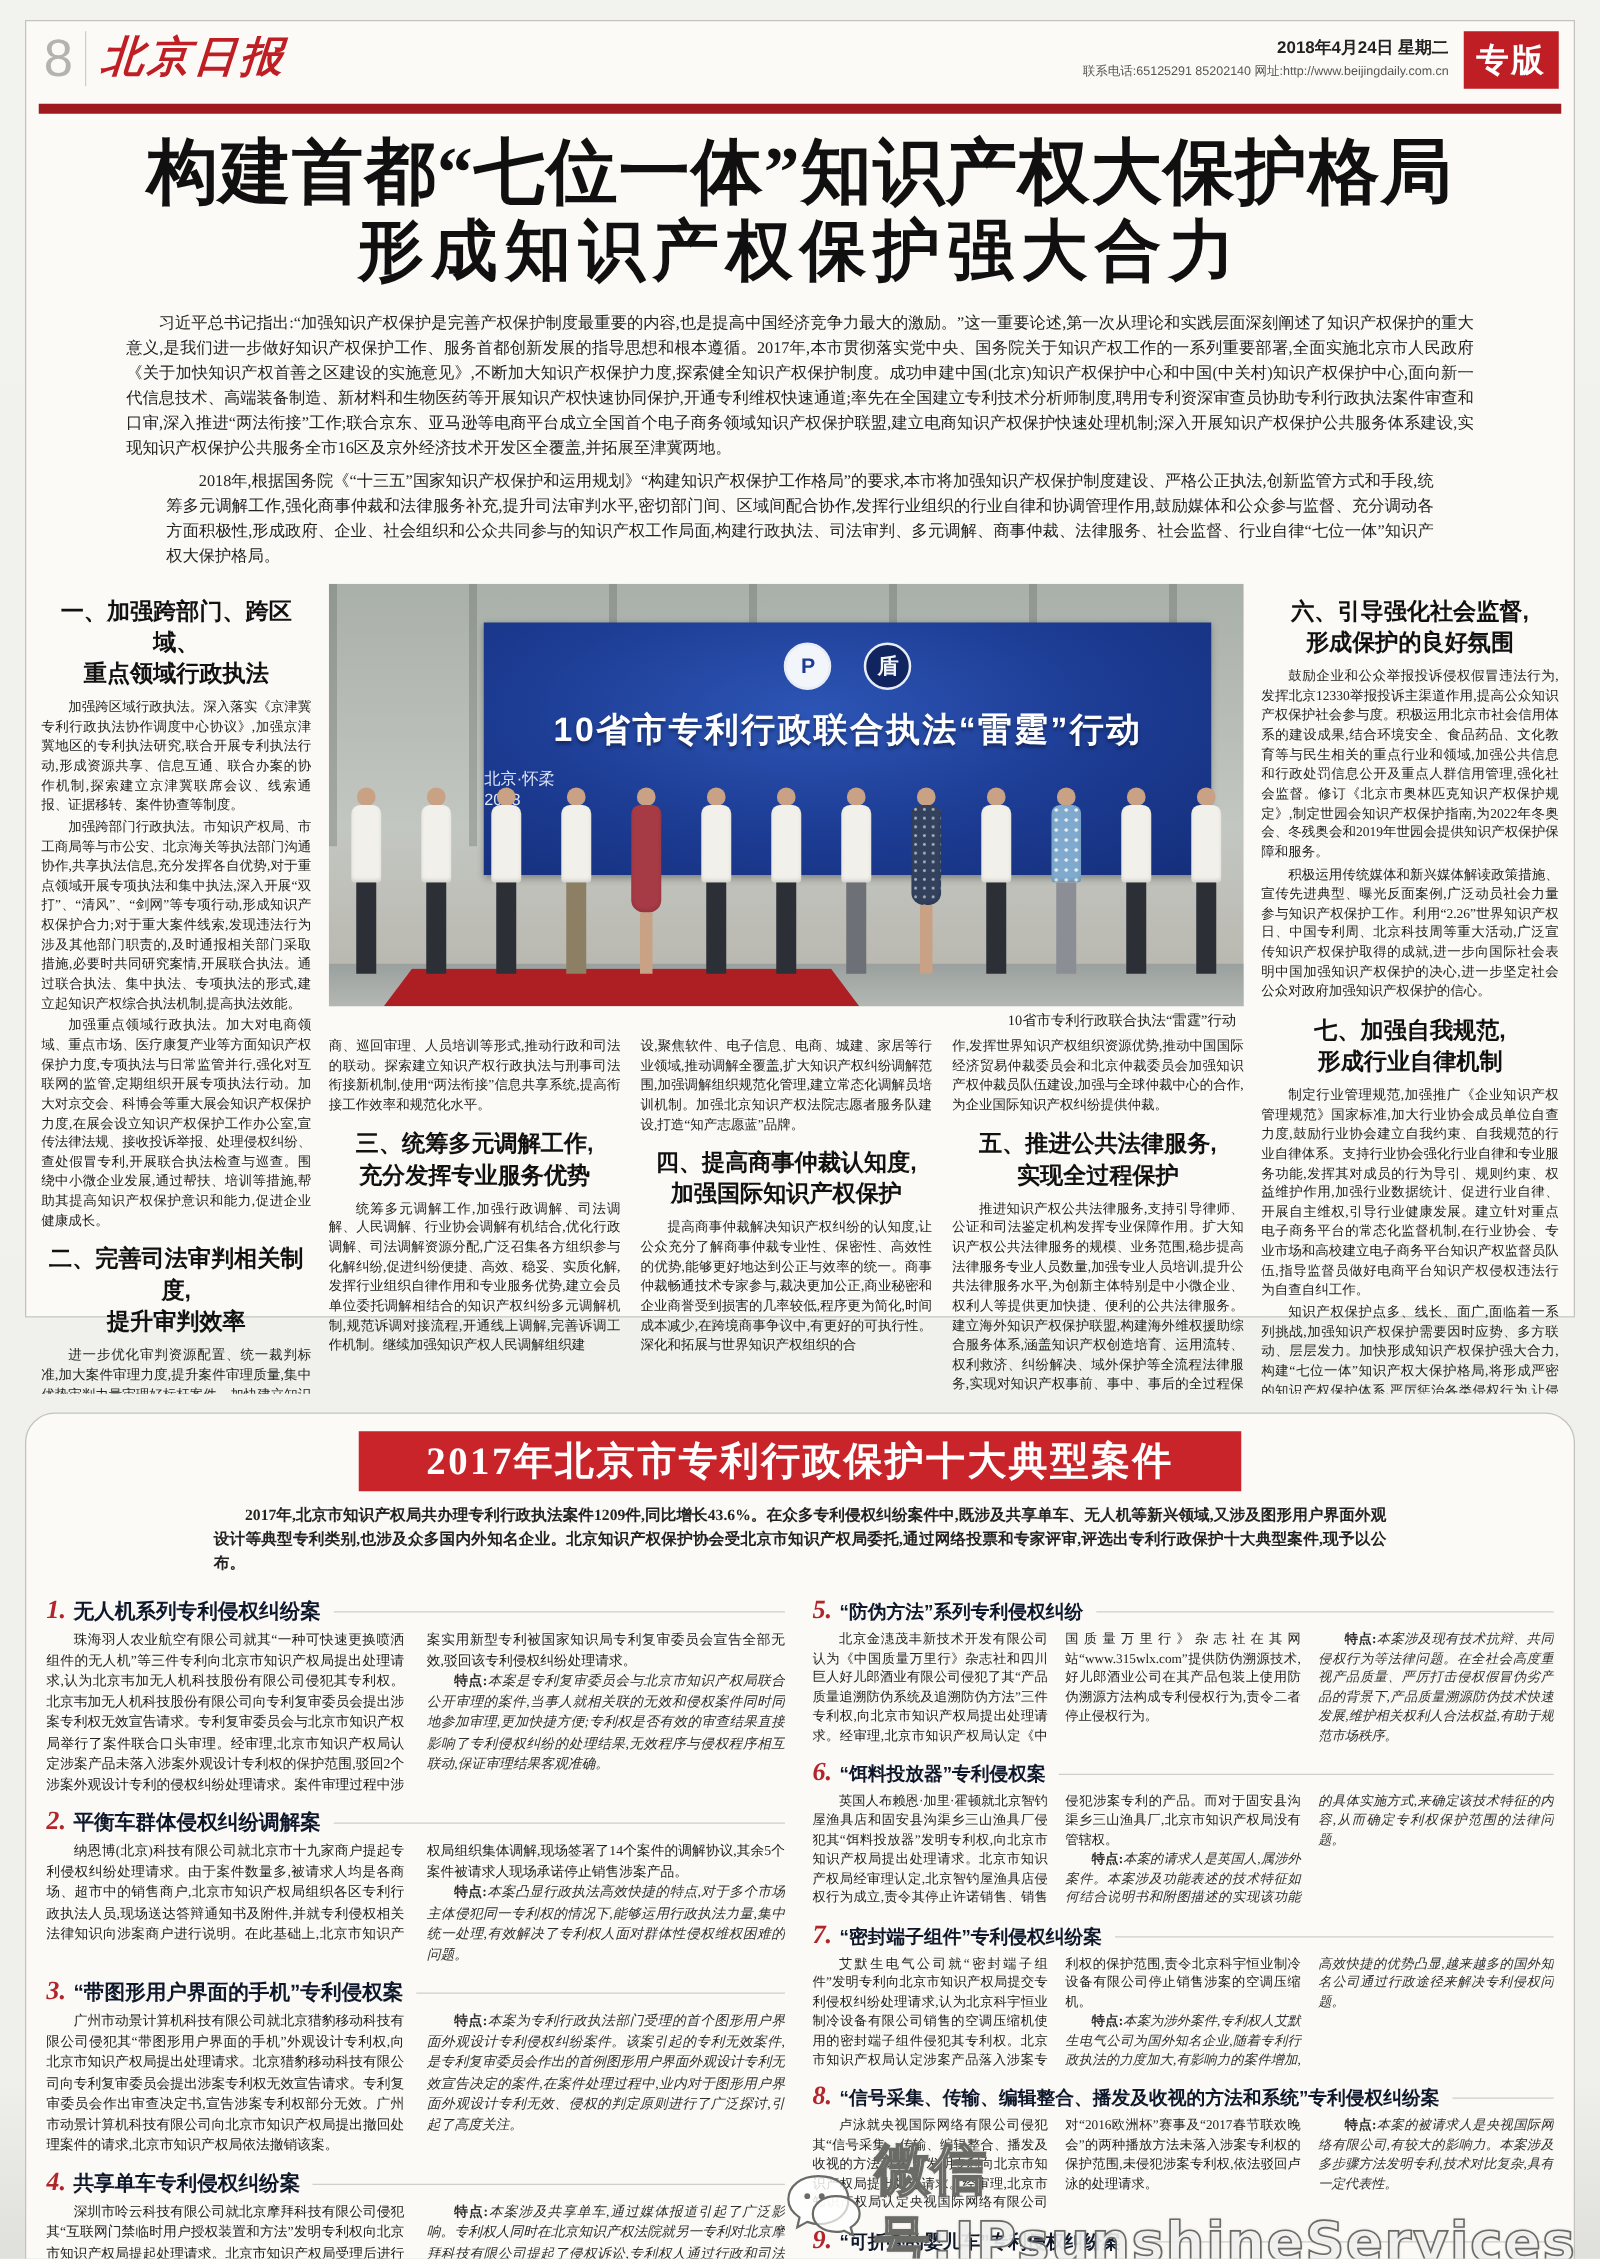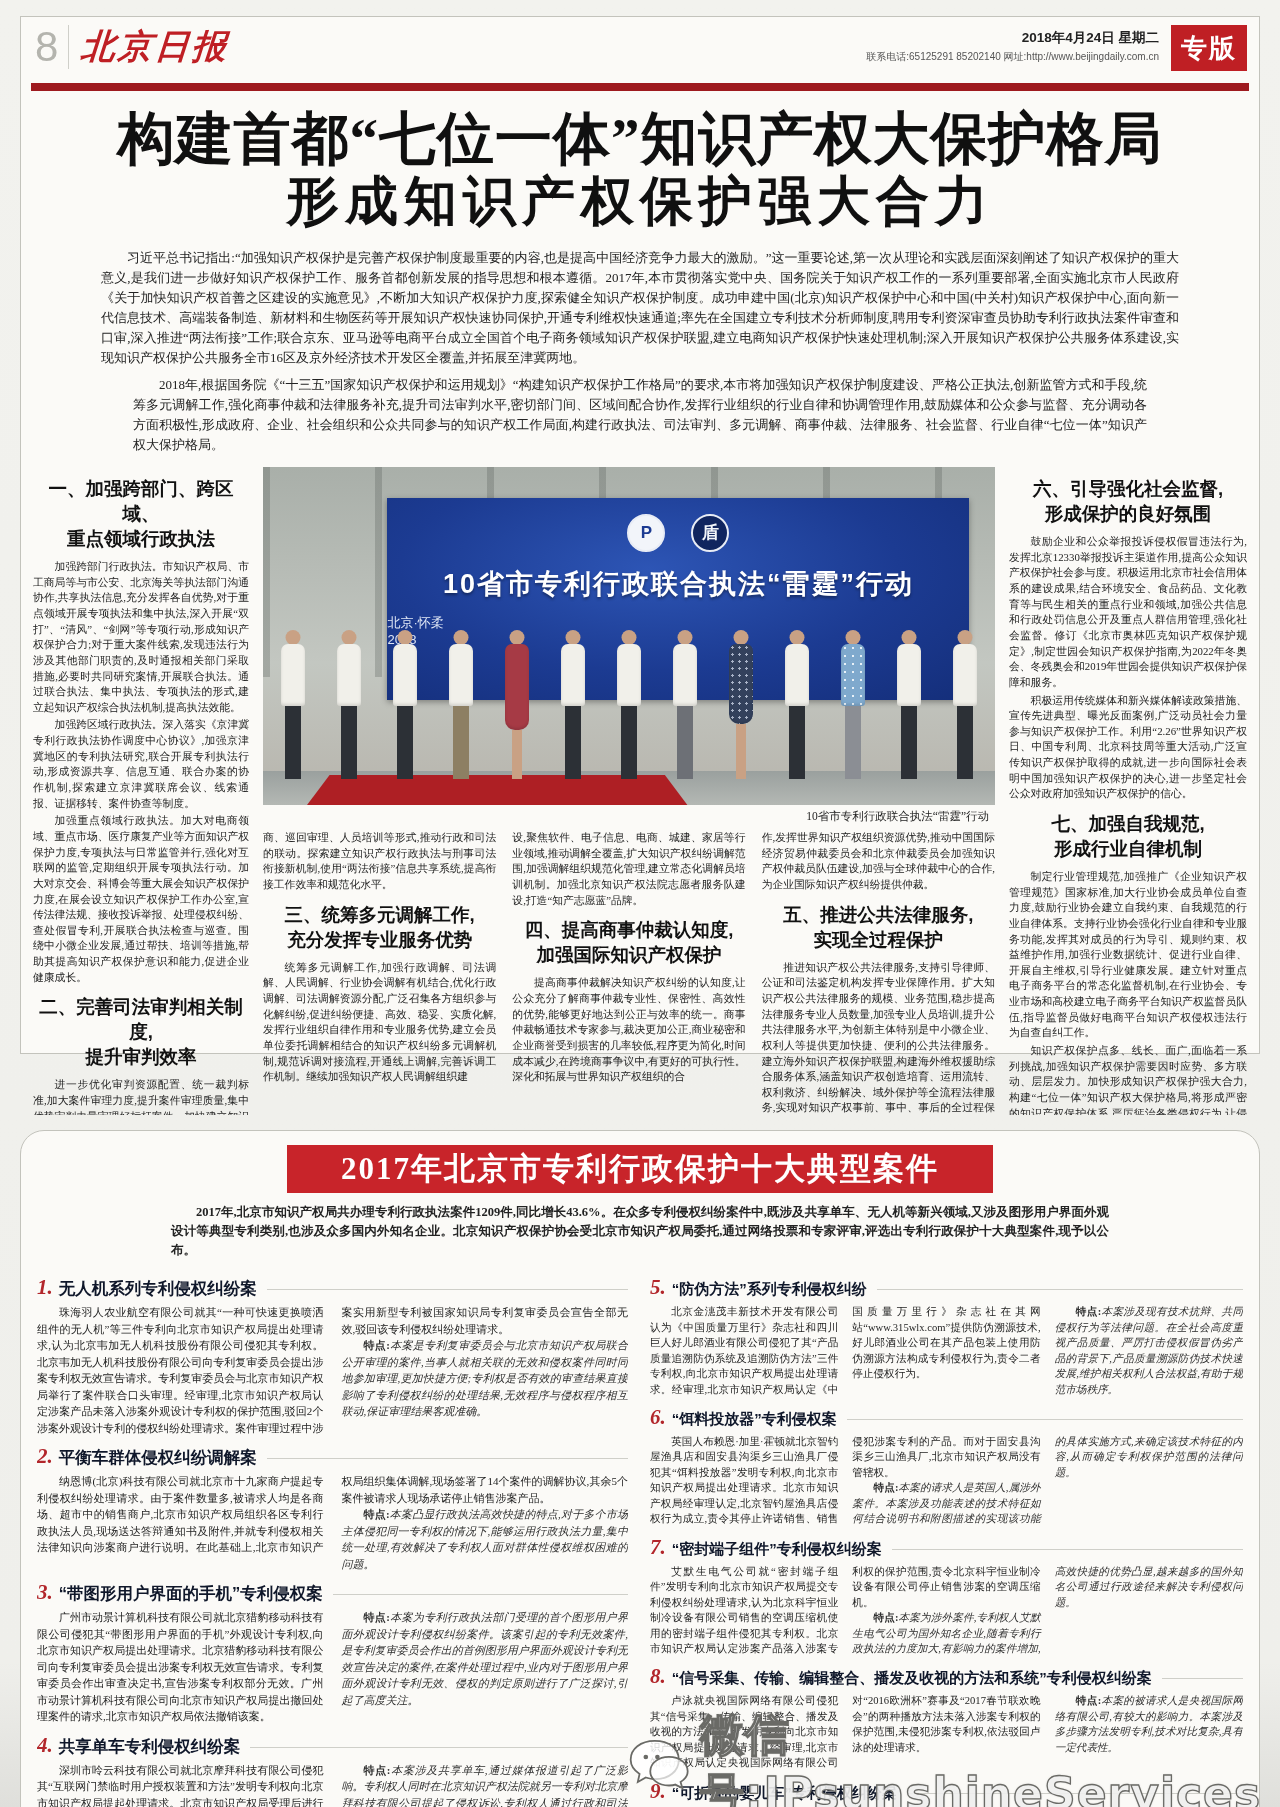--- a/index.html
+++ b/index.html
@@ -52,21 +52,21 @@
   .person.gray .legs{background:#6d7076;}
   .person.dress-red .torso{background:#a63a45;height:86px;border-radius:7px 7px 10px 10px;}
   .person.dress-red .legs{top:100px;background:#c9a184;left:10px;right:10px;}
   .person.dress-dot .torso{background:#33415c;height:80px;border-radius:7px 7px 10px 10px;background-image:radial-gradient(#aab4c8 1px,transparent 1.2px);background-size:7px 7px;}
   .person.dress-dot .legs{top:94px;background:#c9a184;left:10px;right:10px;}
   .person.floral .torso{background:#7fa9cd;background-image:radial-gradient(#e8f1f8 1.2px,transparent 1.4px);background-size:8px 8px;}
   .person.floral .legs{background:#8b8e94;}
   .steps{position:absolute;left:0;right:0;bottom:0;height:10%;background:linear-gradient(180deg,#9aa09e,#b4b8b4);}
   .carpet{position:absolute;left:6%;width:52%;bottom:0;height:9%;background:#ae1f24;clip-path:polygon(6% 0,94% 0,100% 100%,0 100%);}
   .caption{font-size:11.5px;text-align:right;margin:4px 6px 2px 0;color:#1e1e1e;flex:none;}
-  .center-sub{display:flex;gap:16px;margin-top:4px;flex:1;overflow:hidden;}
+  .center-sub{display:flex;gap:16px;margin-top:4px;flex:1;overflow:hidden;justify-content:flex-end;}
   .center-sub .scol{flex:1;min-width:0;overflow:hidden;}
   
   .cases-banner{width:706px;margin:14px auto 10px auto;background:#c8242a;color:#fff;text-align:center;font-weight:bold;font-size:31px;line-height:48px;letter-spacing:2px;font-family:"Liberation Serif",serif;}
   .cases-intro{margin:0 150px 10px 150px;font-size:12.5px;line-height:1.5;text-align:justify;text-indent:2em;font-weight:600;}
   .cases-wrap{display:flex;gap:22px;margin:0 16px;height:540px;overflow:hidden;}
   .cases-half{overflow:hidden;}
   .cases-half.lh{width:49%;flex:none;}
   .cases-half.rh{flex:1;min-width:0;}
   .case{margin-bottom:8px;}
   .case-h{display:flex;align-items:baseline;margin:6px 0 4px 0;}
@@ -112,22 +112,22 @@
     <div class="intro2">2018年,根据国务院《“十三五”国家知识产权保护和运用规划》“构建知识产权保护工作格局”的要求,本市将加强知识产权保护制度建设、严格公正执法,创新监管方式和手段,统筹多元调解工作,强化商事仲裁和法律服务补充,提升司法审判水平,密切部门间、区域间配合协作,发挥行业组织的行业自律和协调管理作用,鼓励媒体和公众参与监督、充分调动各方面积极性,形成政府、企业、社会组织和公众共同参与的知识产权工作局面,构建行政执法、司法审判、多元调解、商事仲裁、法律服务、社会监督、行业自律“七位一体”知识产权大保护格局。</div>
 
     <div class="main-cols">
 
       <div class="col-left">
         <div class="sec-h">
           <span>一、加强跨部门、跨区域、</span><br>
           <span>重点领域行政执法</span>
         </div>
         <div class="bodytext">
+          <p>加强跨区域行政执法。深入落实《京津冀专利行政执法协作调度中心协议》,加强京津冀地区的专利执法研究,联合开展专利执法行动,形成资源共享、信息互通、联合办案的协作机制,探索建立京津冀联席会议、线索通报、证据移转、案件协查等制度。</p>
           <p>加强跨部门行政执法。市知识产权局、市工商局等与市公安、北京海关等执法部门沟通协作,共享执法信息,充分发挥各自优势,对于重点领域开展专项执法和集中执法,深入开展“双打”、“清风”、“剑网”等专项行动,形成知识产权保护合力;对于重大案件线索,发现违法行为涉及其他部门职责的,及时通报相关部门采取措施,必要时共同研究案情,开展联合执法。通过联合执法、集中执法、专项执法的形式,建立起知识产权综合执法机制,提高执法效能。</p>
-          <p>加强跨区域行政执法。深入落实《京津冀专利行政执法协作调度中心协议》,加强京津冀地区的专利执法研究,联合开展专利执法行动,形成资源共享、信息互通、联合办案的协作机制,探索建立京津冀联席会议、线索通报、证据移转、案件协查等制度。</p>
           <p>加强重点领域行政执法。加大对电商领域、重点市场、医疗康复产业等方面知识产权保护力度,专项执法与日常监管并行,强化对互联网的监管,定期组织开展专项执法行动。加大对京交会、科博会等重大展会知识产权保护力度,在展会设立知识产权保护工作办公室,宣传法律法规、接收投诉举报、处理侵权纠纷、查处假冒专利,开展联合执法检查与巡查。围绕中小微企业发展,通过帮扶、培训等措施,帮助其提高知识产权保护意识和能力,促进企业健康成长。</p>
         </div>
         <div class="sec-h">
           <span>二、完善司法审判相关制度,</span><br>
           <span>提升审判效率</span>
         </div>
         <div class="bodytext">
           <p>进一步优化审判资源配置、统一裁判标准,加大案件审理力度,提升案件审理质量,集中优势审判力量审理好标杆案件。加快建立知识产权纠纷行政调解前置、调解协议司法确认和证据互认制度,加强侵犯知识产权涉嫌犯罪案件的移送和立案查处工作。提高知识产权侵权赔偿标准,让侵权者付出沉重代价。依托最高人民法院知识产权案例指导研究(北京)基地,加强知识产权案例指导研究,提升审判效率和专业水平,继续审理好群众反映强烈、社会关注度高的重要案件。</p>
 
         </div>

